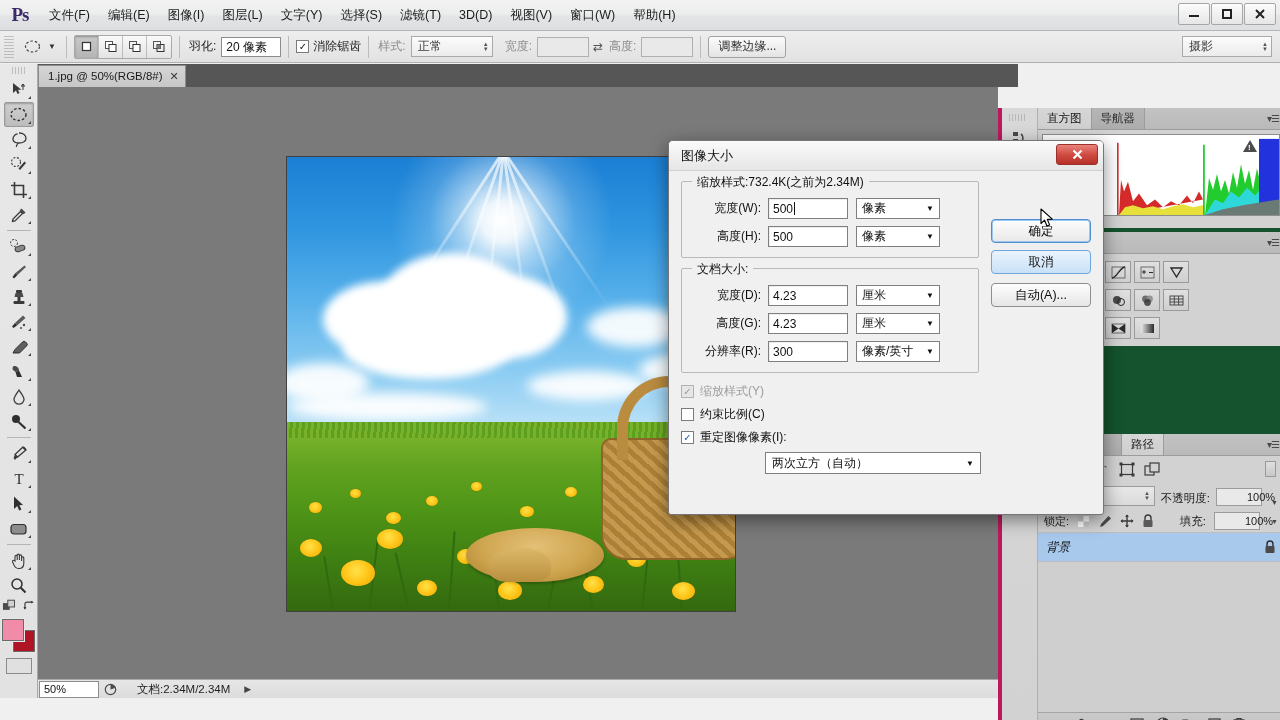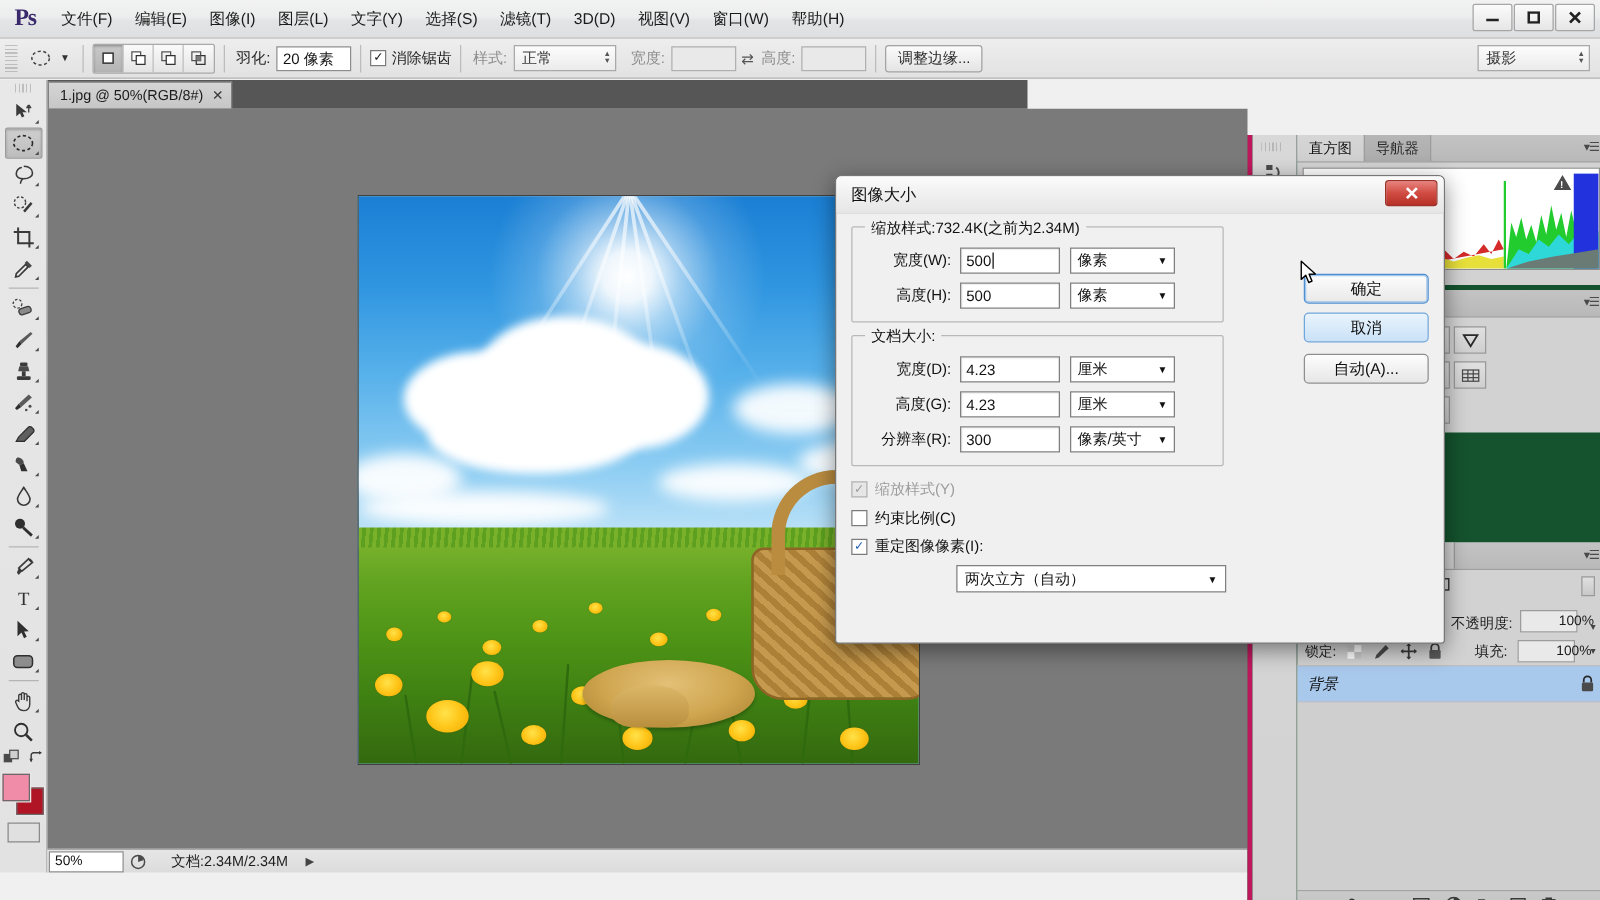--- a/index.html
+++ b/index.html
@@ -79,22 +79,22 @@
   .spinarrows{display:flex;flex-direction:column;font-size:6px;line-height:5px;color:#555;margin-left:4px;}
   .opt-btn{
     height:22px;border:1px solid #a3a3a3;border-radius:3px;
     background:linear-gradient(to bottom,#fbfbfb,#e4e4e4);
     font-size:12px;color:#2c2c2c;padding:0 9px;display:flex;align-items:center;
   }
   .swapicon{width:18px;display:flex;align-items:center;justify-content:center;color:#555;font-size:12px;}
 
   
   .tabbar{
-    position:absolute;left:38px;top:64px;width:784px;height:23px;
-    background:#565656;display:flex;align-items:flex-end;
+    position:absolute;left:38px;top:64px;width:980px;height:23px;
+    background:#565656;display:flex;align-items:center;
   }
   .doctab{
     height:22px;background:linear-gradient(to bottom,#d5d5d5,#c6c6c6);
     border:1px solid #8e8e8e;border-bottom:none;
     display:flex;align-items:center;padding:0 6px 0 9px;font-size:11.5px;color:#1c1c1c;
     gap:7px; border-radius:1px 1px 0 0;
   }
   .tab-close{font-size:11px;color:#3a3a3a;}
 
   
@@ -242,21 +242,21 @@
   .mb-icon{width:34px;height:22px;display:flex;align-items:center;justify-content:center;}
   .mb-tab{
     height:20px;background:linear-gradient(to bottom,#d4d4d4,#c6c6c6);
     border:1px solid #9a9a9a;border-bottom:none;display:flex;align-items:center;
     padding:0 9px;font-size:11.5px;color:#1f1f1f;
   }
   .mb-rest{flex:1;height:20px;background:linear-gradient(to bottom,#8f8f8f,#848484);border-left:1px solid #6f6f6f;}
 
   
   .dlg{
-    position:absolute;left:668px;top:140px;width:488px;height:375px;
+    position:absolute;left:668px;top:140px;width:436px;height:375px;
     background:#f0f0f0;border:1px solid #767676;border-radius:5px 5px 3px 3px;
     box-shadow:0 5px 18px rgba(0,0,0,.45);
   }
   .dlg-title{
     height:30px;border-radius:4px 4px 0 0;
     background:linear-gradient(to bottom,#fbfbfb,#eeeeee 60%,#e6e6e6);
     border-bottom:1px solid #cfcfcf;
     display:flex;align-items:center;padding-left:12px;position:relative;
   }
   .dlg-title-text{font-size:13px;color:#101010;}

